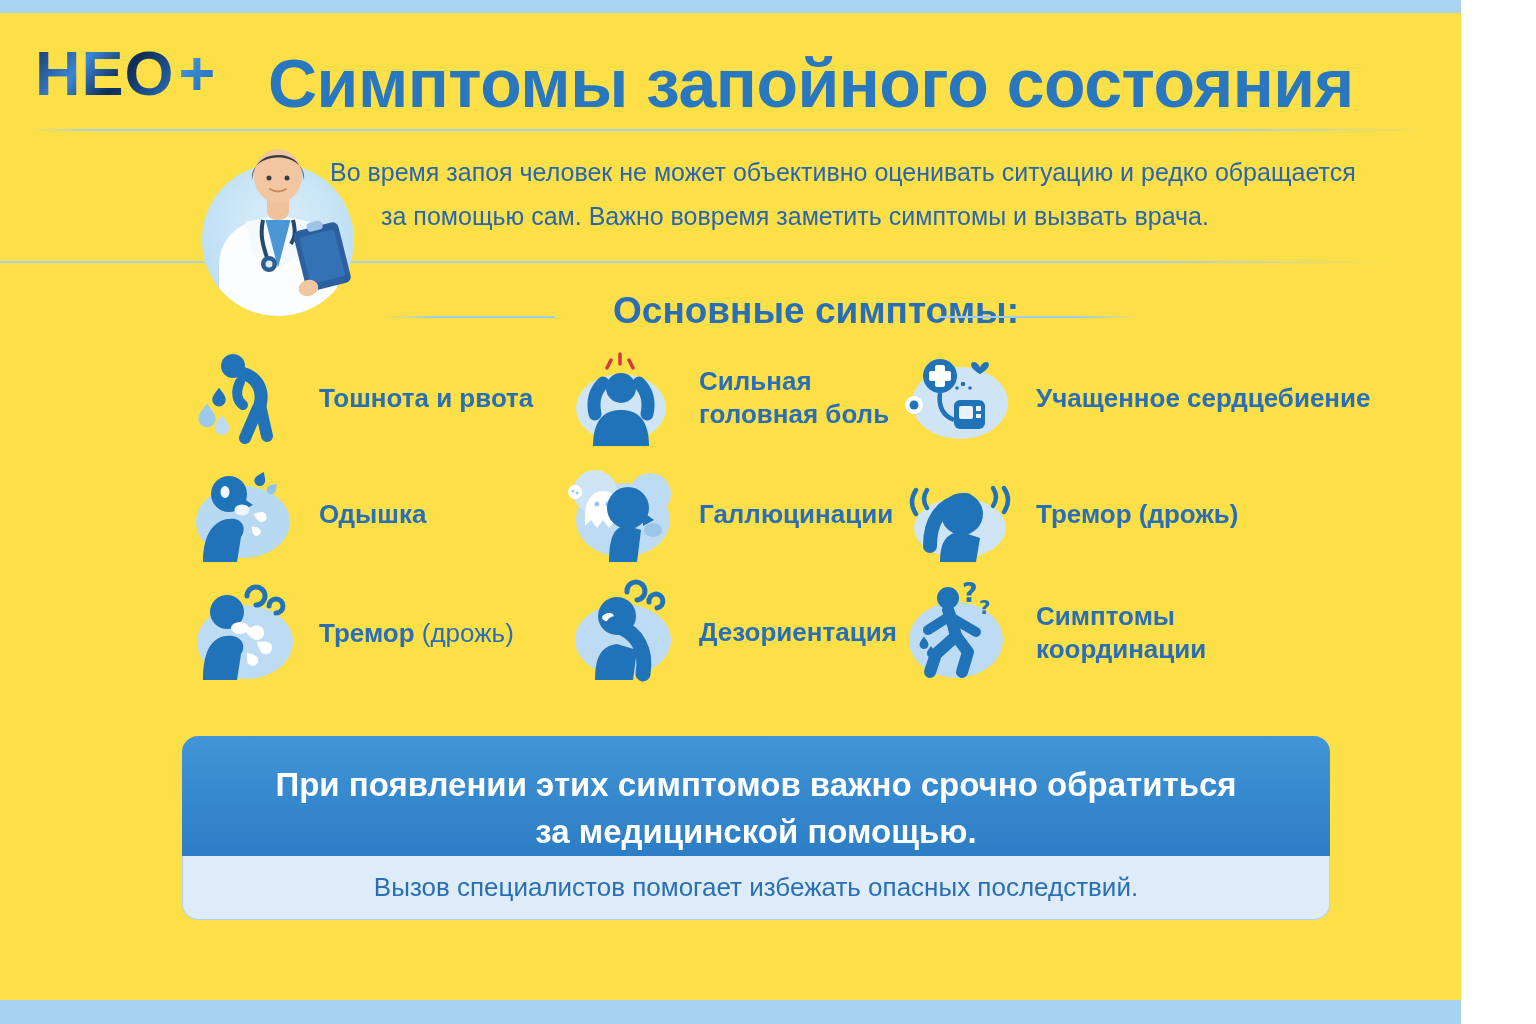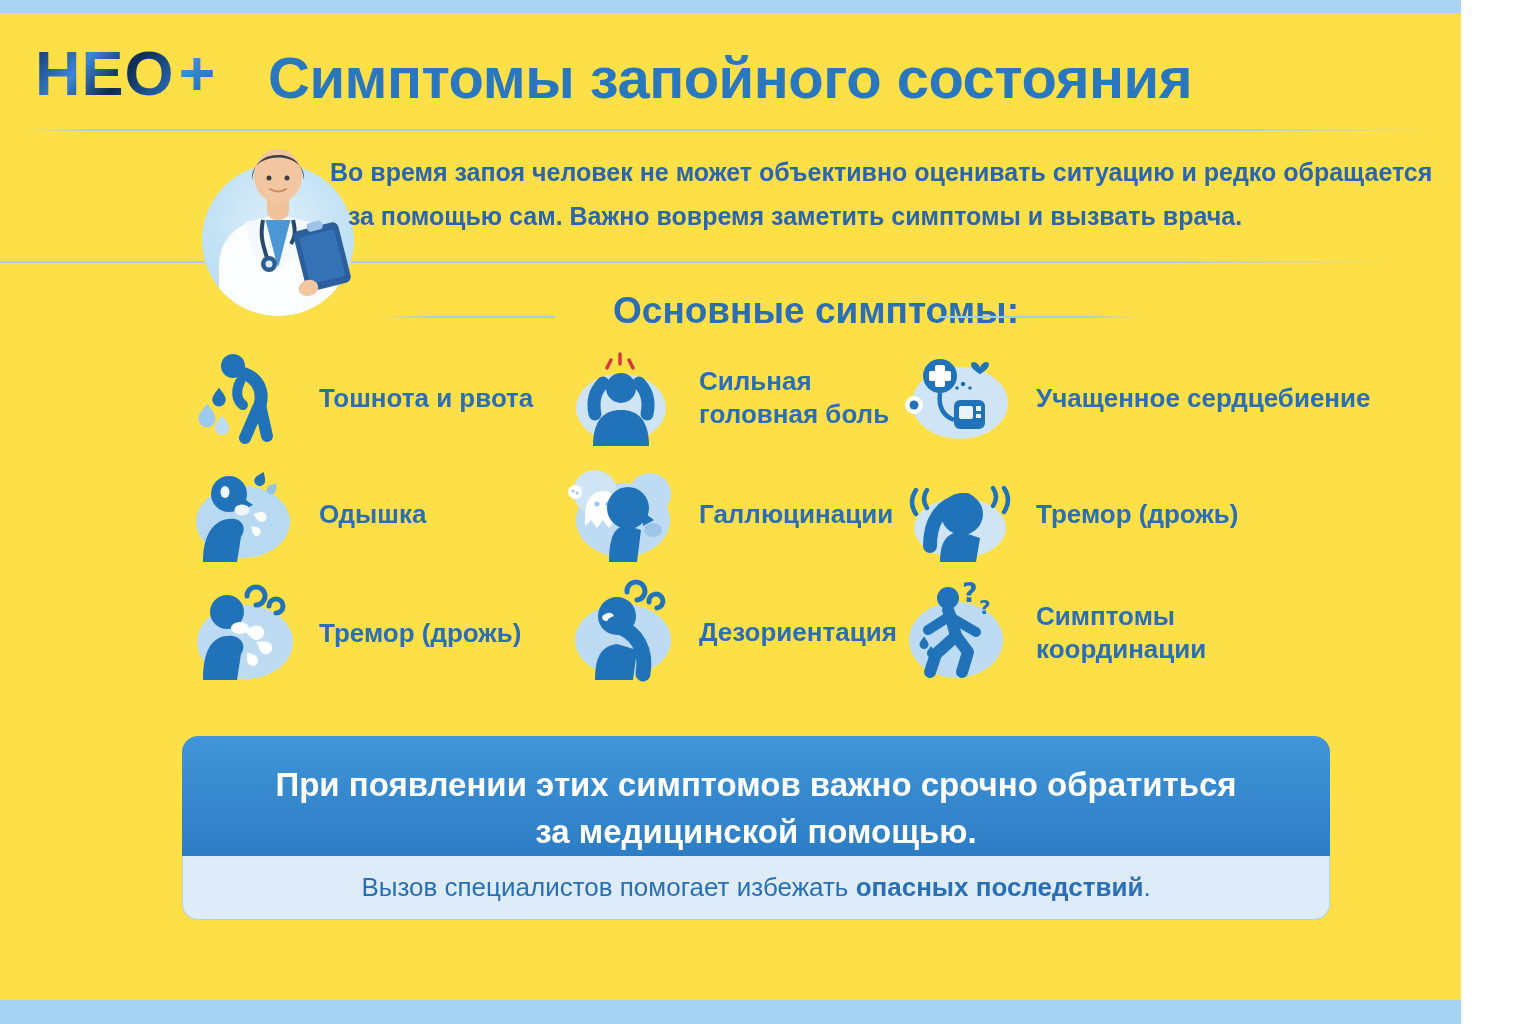--- a/index.html
+++ b/index.html
@@ -8,58 +8,58 @@
   .strip{position:absolute;left:0;width:1536px;}
   .strip.top{top:0;height:13px;background:#a9d5f2;}
   .strip.bottom{top:1000px;height:24px;background:#a6d3f1;}
 
   
   .logo{position:absolute;left:35px;top:42px;font-size:63px;font-weight:800;letter-spacing:1px;line-height:1;}
   .logo .neo{background:linear-gradient(130deg,#11305f 0%,#3b86d6 35%,#0e2c55 60%,#2e7cd0 100%);
              -webkit-background-clip:text;background-clip:text;color:transparent;}
   .logo .plus{background:linear-gradient(130deg,#56a5e6 0%,#1d6fc0 80%);
               -webkit-background-clip:text;background-clip:text;color:transparent;margin-left:4px;}
-  .title{position:absolute;left:268px;top:44px;font-size:58px;font-weight:700;color:#2877bf;
+  .title{position:absolute;left:268px;top:44px;font-size:68px;font-weight:700;color:#2877bf;
          letter-spacing:-0.5px;white-space:nowrap;}
 
   .hline{position:absolute;height:2px;}
   .hline.under-title{left:30px;top:129px;width:1400px;
      background:linear-gradient(90deg,rgba(176,212,242,0),rgba(168,206,240,.95) 4%,rgba(168,206,240,.95) 86%,rgba(168,206,240,0));}
   .hline.mid{left:0;top:261px;width:1390px;
      background:linear-gradient(90deg,rgba(168,206,240,.95),rgba(168,206,240,.95) 84%,rgba(168,206,240,0));}
 
   
   .doctor{position:absolute;left:183px;top:134px;}
   .intro{position:absolute;left:330px;top:150px;width:930px;text-align:center;
-         color:#2a66ad;font-size:25px;font-weight:700;}
+         color:#2a66ad;font-size:25px;font-weight:400;}
   .intro div{white-space:nowrap;line-height:44px;}
 
   
   .section-heading{position:absolute;left:0;top:290px;width:1536px;text-align:center;
                    font-size:37px;font-weight:700;color:#2a6fb5;margin-left:48px;}
   .rule{position:absolute;top:316px;height:2px;}
   .rule.left{left:383px;width:172px;
      background:linear-gradient(90deg,rgba(160,205,240,0),#9fcdf0 30%,#9fcdf0);}
   .rule.right{left:938px;width:202px;
      background:linear-gradient(90deg,#9fcdf0,#9fcdf0 70%,rgba(160,205,240,0));}
 
   
   .sym{position:absolute;display:flex;align-items:center;}
   .sym .label{margin-left:16px;color:#2a6fb5;font-size:26px;font-weight:700;line-height:33px;}
-  .sym .label .light{font-weight:700;}
+  .sym .label .light{font-weight:400;}
 
   
   .banner{position:absolute;left:182px;top:736px;width:1148px;height:184px;}
   .banner-top{box-sizing:border-box;height:120px;border-radius:16px 16px 0 0;
       background:linear-gradient(180deg,#4295d8 0%,#2c7dc5 100%);
       color:#ffffff;text-align:center;font-size:33px;font-weight:700;line-height:47px;padding-top:25px;}
   .banner-bottom{box-sizing:border-box;height:64px;border-radius:0 0 16px 16px;background:#ddecf8;
       border:1px solid #b5d2ea;border-top:none;text-align:center;font-size:26px;color:#2a6fb5;
       line-height:62px;font-weight:400;}
-  .banner-bottom b{font-weight:700;}
+  .banner-bottom b{font-weight:400;}
 
   svg{display:block;}
 </style>
 </head>
 <body>
 
 <div class="canvas">
 
   <div class="strip top"></div>
   <div class="strip bottom"></div>

